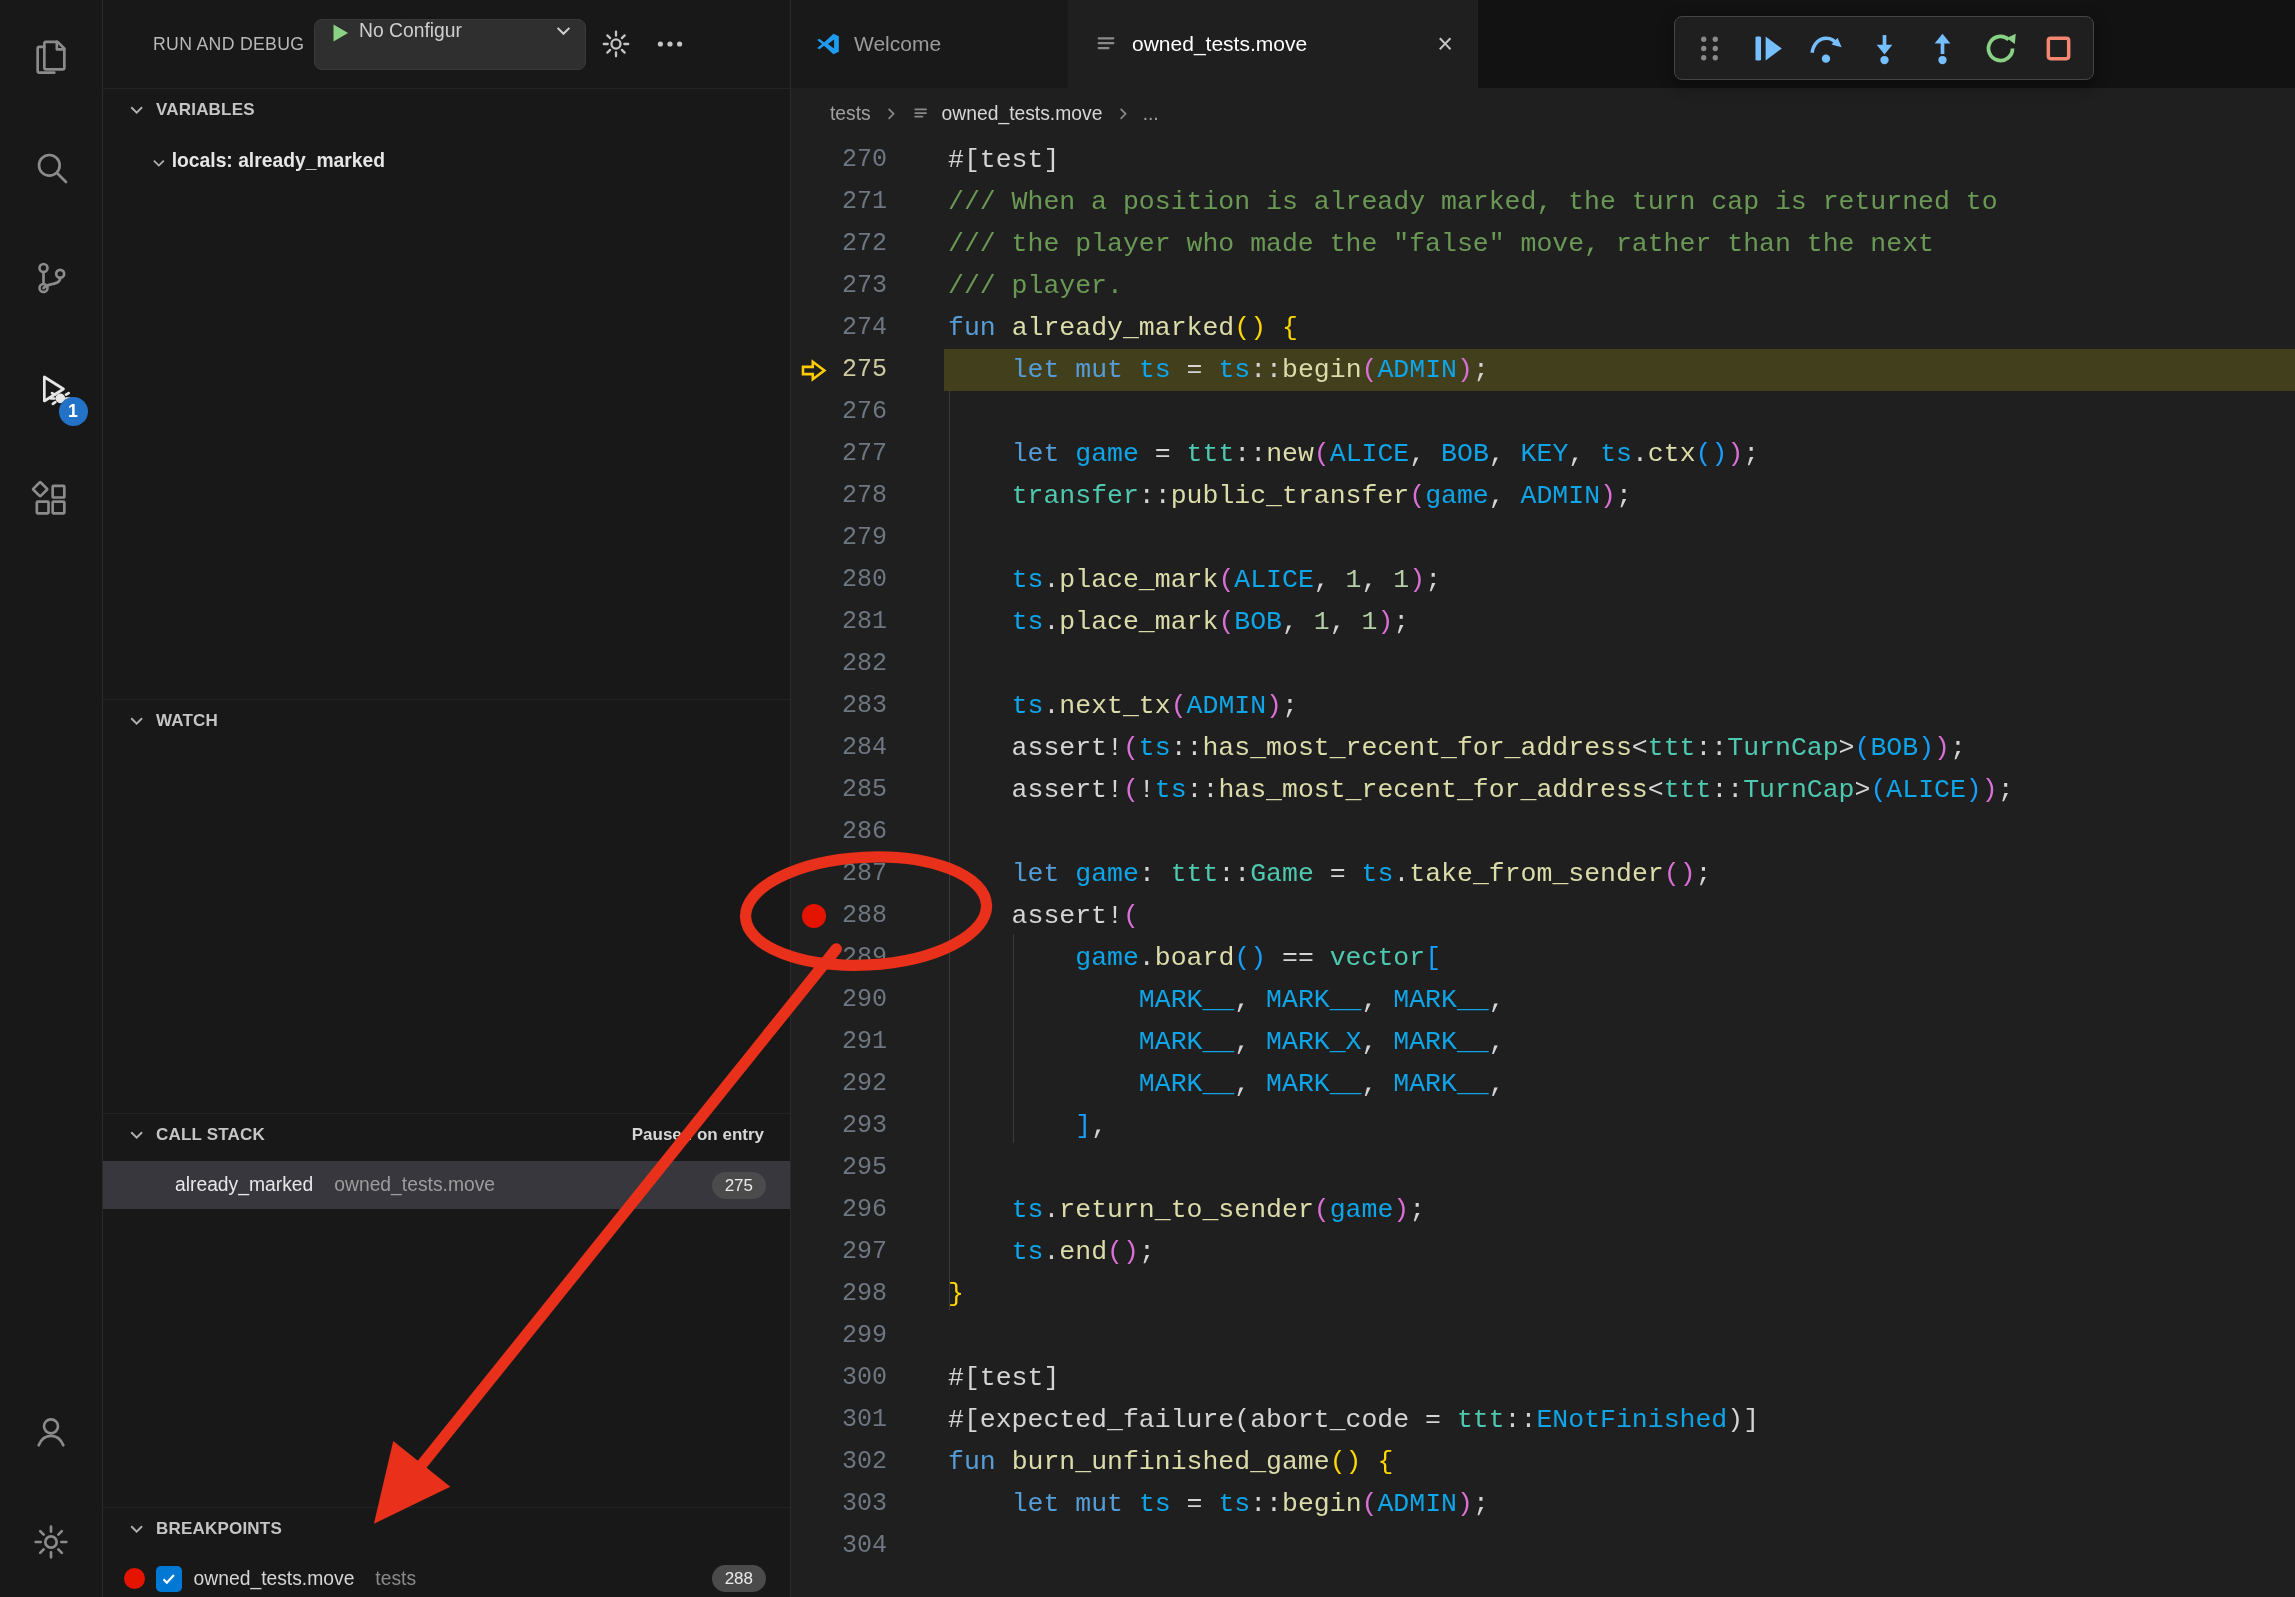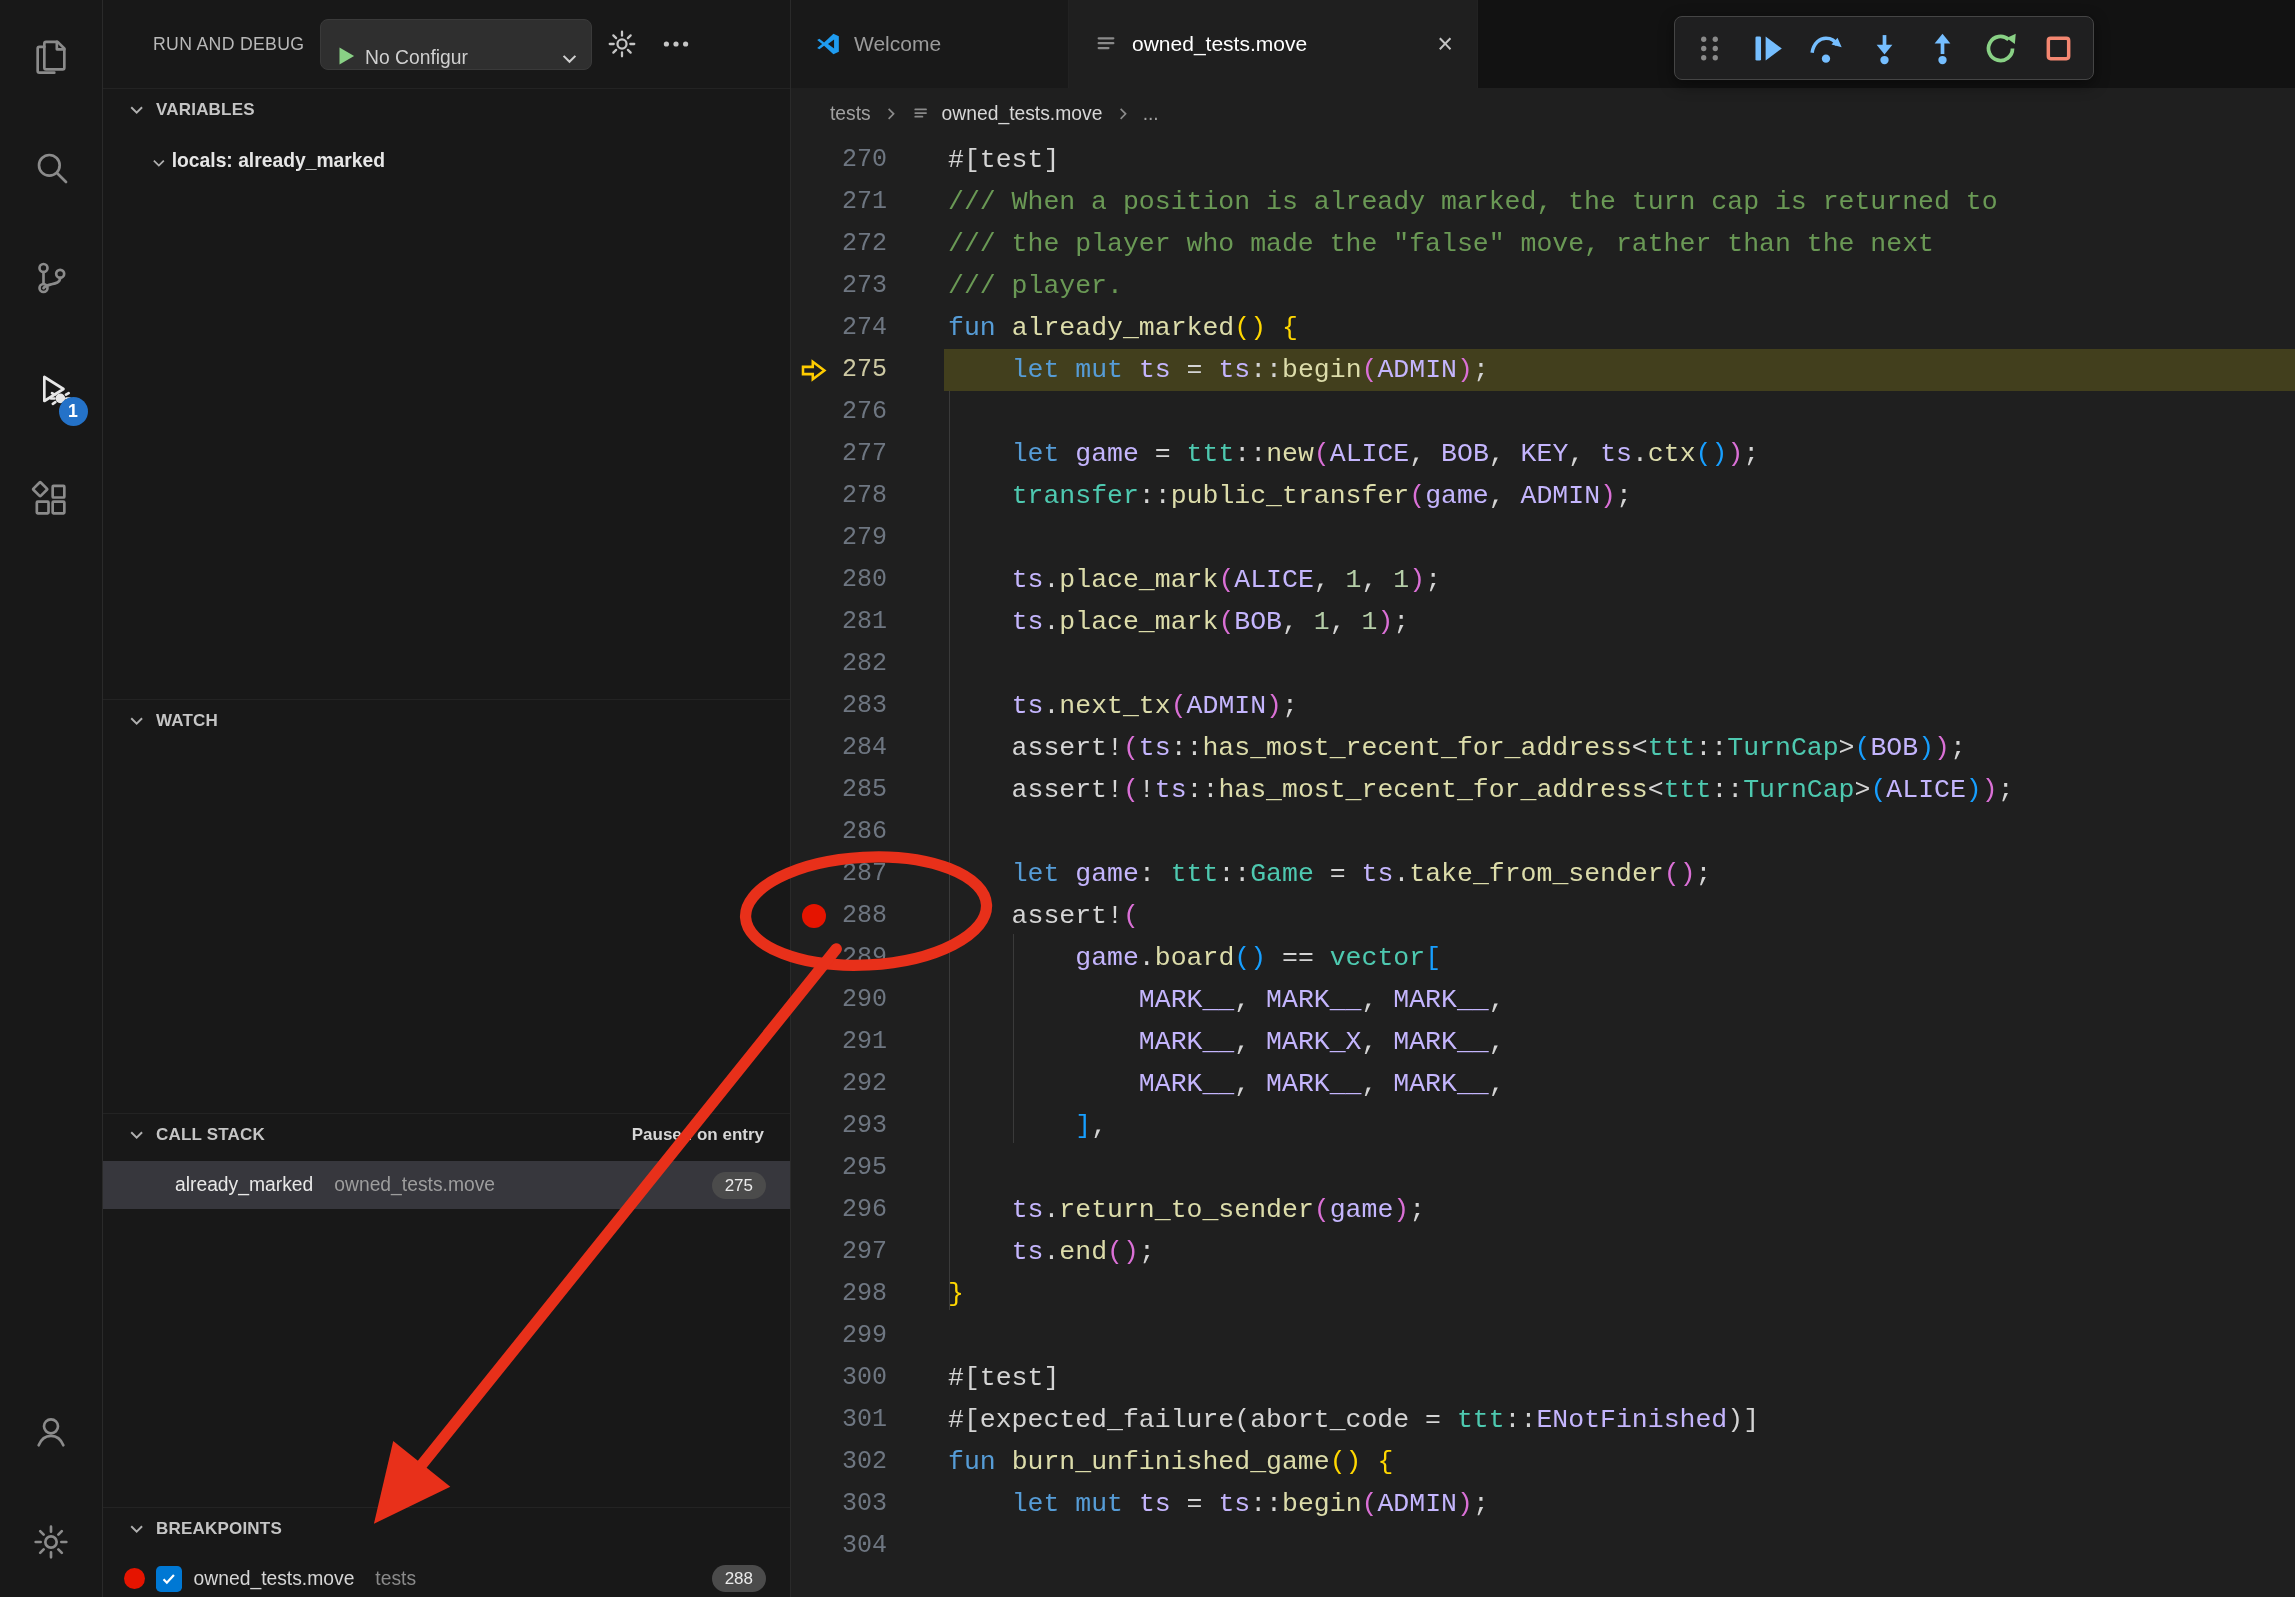--- a/index.html
+++ b/index.html
@@ -11,21 +11,21 @@
   .ab-group{display:flex;flex-direction:column}
   .ab-item{height:111px;display:flex;align-items:center;justify-content:center;position:relative;color:#8b8b8b;cursor:pointer}
   .ab-item.active{color:#e7e7e7}
   .ab-item svg{width:40px;height:40px;stroke:currentColor;fill:none;stroke-width:1.6;stroke-linecap:round;stroke-linejoin:round}
   .ab-badge{position:absolute;right:14.5px;bottom:17.7px;min-width:29px;height:29px;padding:0 4.8px;border-radius:14.5px;background:#2472c8;color:#fff;font-size:17.7px;font-weight:700;display:flex;align-items:center;justify-content:center}
 
   
   .sidebar{width:688px;flex:0 0 688px;background:#181818;border-right:0.8px solid #2a2a2a;display:flex;flex-direction:column;overflow:hidden}
   .sb-header{height:88px;flex:0 0 88px;display:flex;align-items:center;padding-left:50px}
   .sb-title{font-size:17.7px;color:#b8b8b8;white-space:nowrap;letter-spacing:0.3px}
-  .config{margin-left:16px;height:51px;width:272px;background:#2f2f2f;border:0.8px solid #3a3a3a;border-radius:8px;display:flex;align-items:flex-end;padding:0 11.3px;gap:6.4px;cursor:pointer;overflow:hidden}
+  .config{margin-left:10px;height:51px;width:272px;background:#2f2f2f;border:0.8px solid #3a3a3a;border-radius:8px;display:flex;align-items:flex-start;padding:0 11.3px;gap:6.4px;cursor:pointer;overflow:hidden}
   .config .play{width:26px;height:26px;flex:0 0 26px}
   .config-label{color:#cfcfcf;font-size:19.3px;white-space:nowrap;overflow:hidden;flex:1}
   .config .chev{width:21px;height:21px;flex:0 0 21px;color:#cfcfcf}
   .icon-btn{width:47px;height:47px;margin-left:6.4px;display:flex;align-items:center;justify-content:center;color:#c5c5c5;cursor:pointer}
   .icon-btn svg{width:32px;height:32px;stroke:currentColor;fill:none;stroke-width:1.7;stroke-linecap:round}
 
   .sec-h{height:42px;flex:0 0 42px;display:flex;align-items:center;gap:9.7px;padding:0 26px 0 24px;border-top:0.8px solid #232323}
   .sec-h .chev{width:19.3px;height:19.3px;color:#b0b0b0;flex:0 0 19.3px}
   .sec-label{font-size:17px;font-weight:700;color:#c5c5c5;letter-spacing:0.2px}
   .sec-status{margin-left:auto;font-size:17px;font-weight:600;color:#d7d7d7}
@@ -72,21 +72,21 @@
   .g2{left:222px;top:795px;height:209px}
   .ln{height:42px;display:flex;position:relative}
   .ln-glyph{width:45px;flex:0 0 45px;display:flex;align-items:center;justify-content:center;position:relative;z-index:2}
   .ln-num{width:51px;flex:0 0 51px;text-align:right;font-size:25px;line-height:42px;color:#6e7681;position:relative;z-index:2}
   .ln-code{padding-left:61px;white-space:pre;line-height:42px;position:relative;z-index:1;color:#d4d4d4}
   .ln.current::before{content:"";position:absolute;left:153px;right:0;top:0;bottom:0;background:#423f1d}
   .ln.current .ln-num{color:#cdc9a3}
   .cur-arrow{width:29px;height:29px}
   .cur-arrow path{fill:none;stroke:#ffcc00;stroke-width:1.4}
   .bp-glyph{width:24px;height:24px;border-radius:50%;background:#e51400;display:block}
-  .tk-kw{color:#569cd6}.tk-fn{color:#dcdcaa}.tk-ns{color:#4ec9b0}.tk-vr{color:#c4b5fd}.tk-cm{color:#6a9955}
+  .tk-kw{color:#569cd6}.tk-fn{color:#dcdcaa}.tk-ns{color:#4ec9b0}.tk-vr{color:#0ea5e9}.tk-cm{color:#6a9955}
   .tk-pl{color:#d4d4d4}.tk-nm{color:#b5cea8}.tk-b1{color:#ffd700}.tk-b2{color:#da70d6}.tk-b3{color:#179fff}
 
   
   .annotation{position:absolute;left:0;top:0;width:2295px;height:1597px;pointer-events:none;z-index:100}
   .annotation .stroke{fill:none;stroke:#e8301a;stroke-width:14;stroke-linecap:round}
   .annotation .fillred{fill:#e8301a}
 </style>
 </head>
 <body>
 

